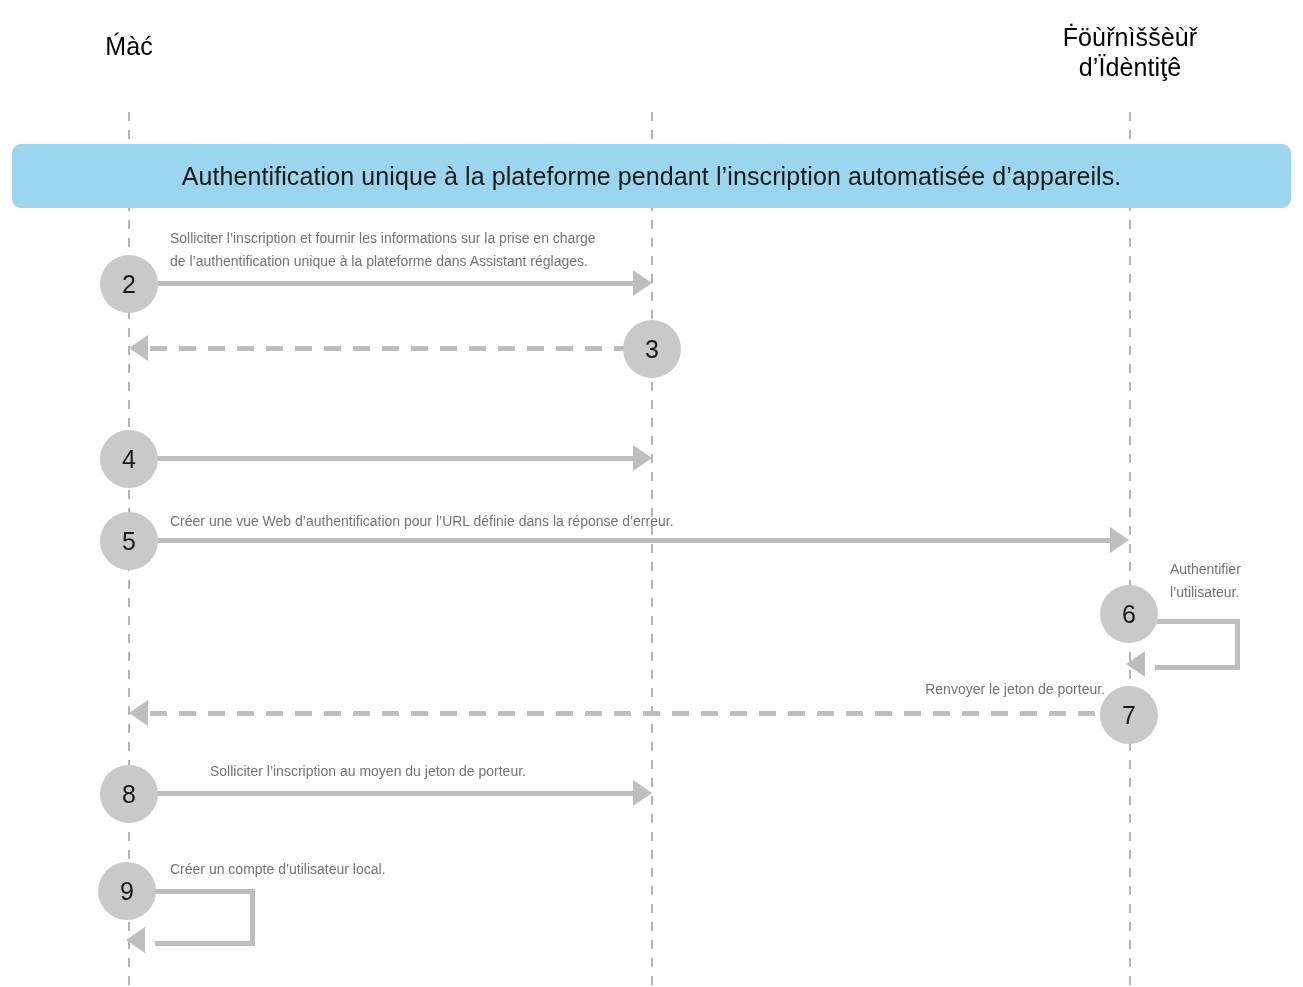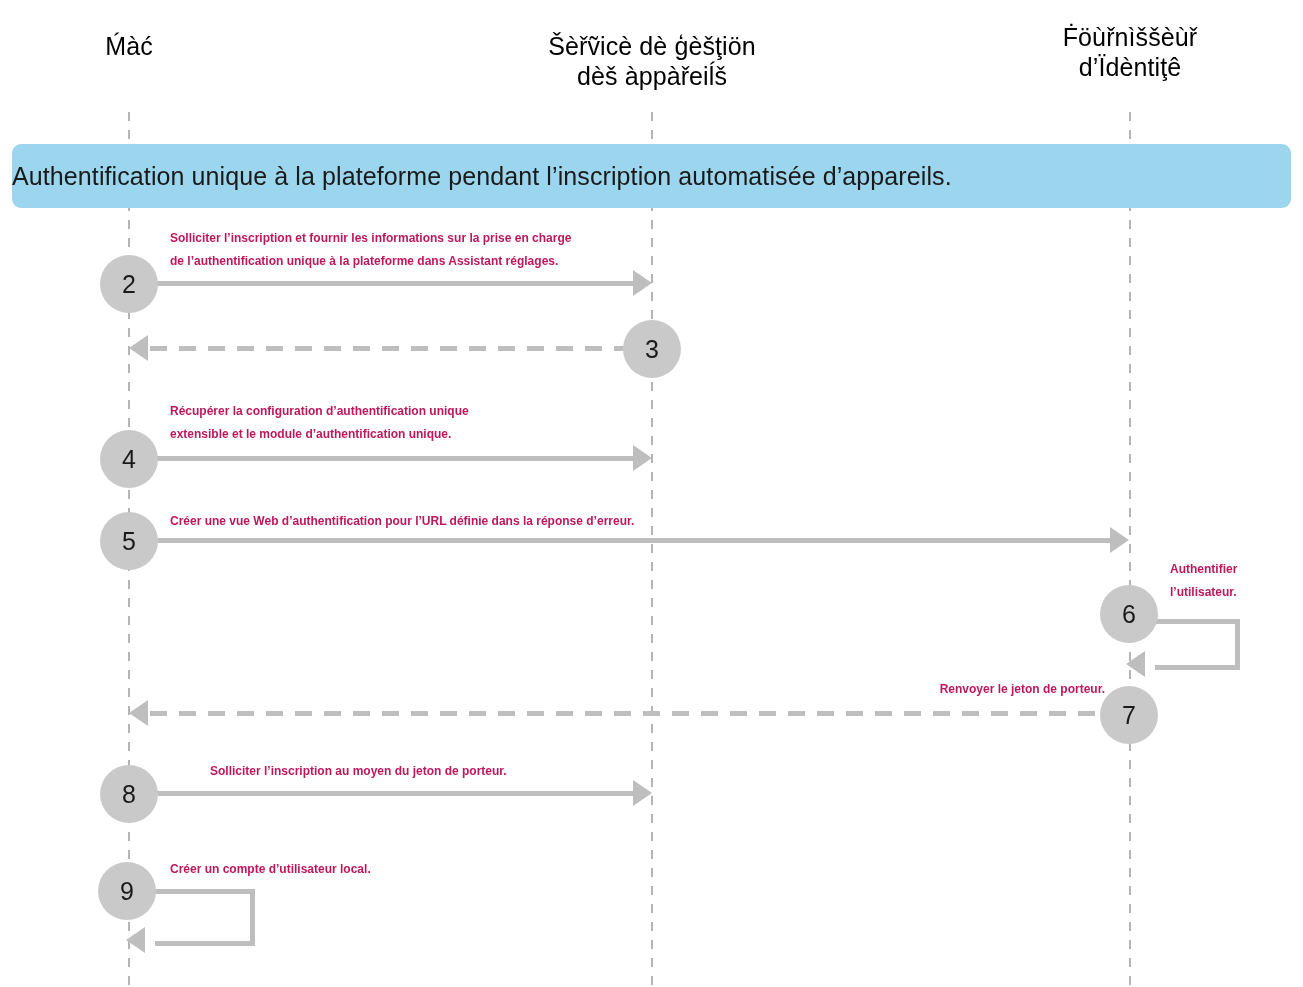--- a/index.html
+++ b/index.html
@@ -46,20 +46,21 @@
   .banner {
     position: absolute;
     left: 12px;
     top: 144px;
     width: 1279px;
     height: 64px;
     background: #9BD6EE;
     border-radius: 9px;
     display: flex;
     align-items: center;
+    justify-content: center;
   }
   .banner-text {
     font-size: 25px;
     color: #1a1a1a;
     letter-spacing: 0.1px;
   }
 
   
   .step-circle {
     position: absolute;
@@ -71,26 +72,25 @@
     align-items: center;
     justify-content: center;
     font-size: 25px;
     color: #1a1a1a;
     z-index: 4;
   }
 
   
   .msg-label {
     position: absolute;
-    font-size: 12px;
+    font-size: 14px;
     line-height: 23px;
-    color: #be185d;
+    color: #737373;
     white-space: pre-line;
     z-index: 3;
-    font-weight: bold;
   }
   .msg-label.right-align { text-align: right; }
 
   
   .arrow-line {
     position: absolute;
     height: 5px;
     background: #BEBEBE;
     z-index: 2;
   }
@@ -131,41 +131,37 @@
 </head>
 <body>
 
 <div id="canvas">
 
   <div class="lifeline" style="left:128px; top:112px; height:875px;"></div>
   <div class="lifeline" style="left:651px; top:112px; height:875px;"></div>
   <div class="lifeline" style="left:1129px; top:112px; height:875px;"></div>
 
   <div class="col-header" style="left:29px; top:31px; width:200px;">Ḿàć</div>
-  <div class="col-header" style="left:442px; top:31px; width:420px;">Šèřṽicè dè ģèšţiön
-dèš àppàřeiĺš</div>
   <div class="col-header" style="left:960px; top:22px; width:340px;">Ḟöùřnìššèùř
 d’Ïdèntiţê</div>
 
   <div class="banner">
     <span class="banner-text">Authentification unique à la plateforme pendant l’inscription automatisée d’appareils.</span>
   </div>
 
   <div class="msg-label" style="left:170px; top:227px; width:700px;">Solliciter l’inscription et fournir les informations sur la prise en charge
 de l’authentification unique à la plateforme dans Assistant réglages.</div>
   <div class="arrow-line" style="left:150px; top:281px; width:486px;"></div>
   <div class="arrow-head right" style="left:633px; top:270px;"></div>
   <div class="step-circle" style="left:100px; top:255px;">2</div>
 
   <div class="arrow-line dashed" style="left:150px; top:346px; width:495px;"></div>
   <div class="arrow-head left" style="left:129px; top:335px;"></div>
   <div class="step-circle" style="left:623px; top:320px;">3</div>
 
-  <div class="msg-label" style="left:170px; top:400px; width:620px;">Récupérer la configuration d’authentification unique
-extensible et le module d’authentification unique.</div>
   <div class="arrow-line" style="left:150px; top:456px; width:486px;"></div>
   <div class="arrow-head right" style="left:633px; top:445px;"></div>
   <div class="step-circle" style="left:100px; top:430px;">4</div>
 
   <div class="msg-label" style="left:170px; top:510px; width:960px;">Créer une vue Web d’authentification pour l’URL définie dans la réponse d’erreur.</div>
   <div class="arrow-line" style="left:150px; top:538px; width:963px;"></div>
   <div class="arrow-head right" style="left:1110px; top:527px;"></div>
   <div class="step-circle" style="left:100px; top:512px;">5</div>
 
   <div class="msg-label" style="left:1170px; top:558px; width:140px;">Authentifier

